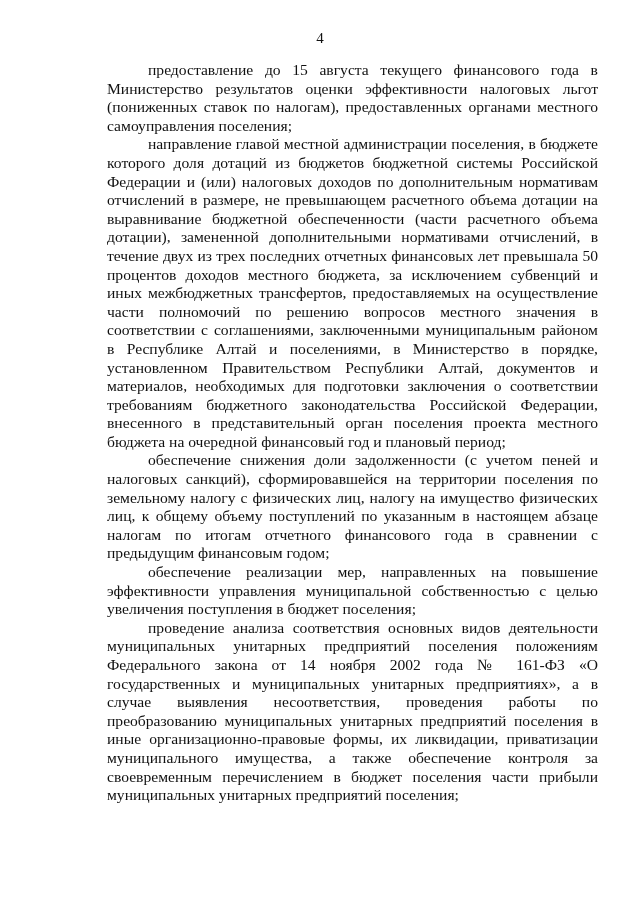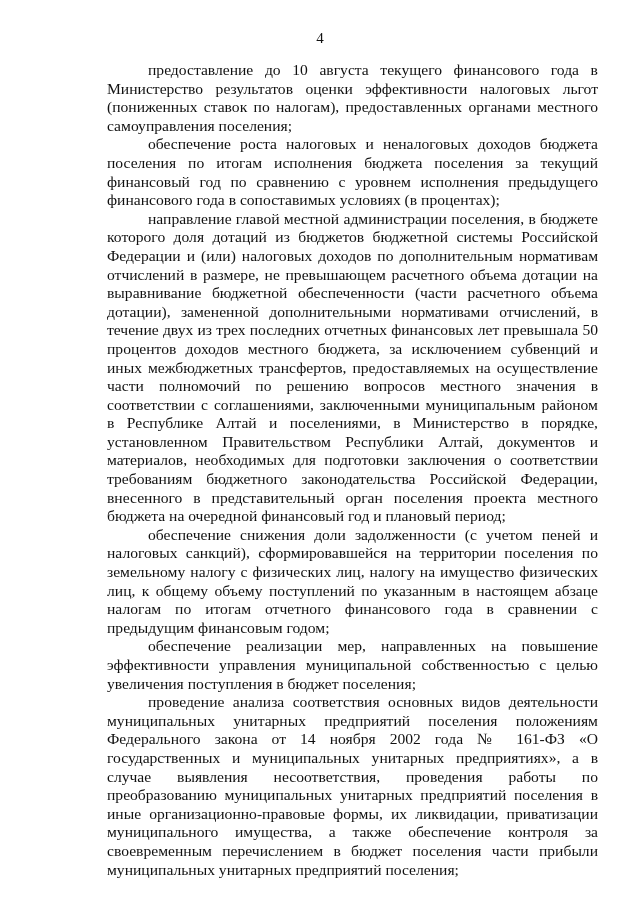--- a/index.html
+++ b/index.html
@@ -38,19 +38,18 @@
       text-indent: 41px;
       hyphens: none;
     }
   </style>
 </head>
 <body>
 
 <div class="page-number">4</div>
 
 <div class="body-text">
-  <p class="para">предоставление до 10 августа текущего финансового года в Министерство результатов оценки эффективности налоговых льгот (пониженных ставок по налогам), предоставленных органами местного самоуправления поселения;</p>
-  <p class="para">обеспечение роста налоговых и неналоговых доходов бюджета поселения по итогам исполнения бюджета поселения за текущий финансовый год по сравнению с уровнем исполнения предыдущего финансового года в сопоставимых условиях (в процентах);</p>
+  <p class="para">предоставление до 15 августа текущего финансового года в Министерство результатов оценки эффективности налоговых льгот (пониженных ставок по налогам), предоставленных органами местного самоуправления поселения;</p>
   <p class="para">направление главой местной администрации поселения, в бюджете которого доля дотаций из бюджетов бюджетной системы Российской Федерации и (или) налоговых доходов по дополнительным нормативам отчислений в размере, не превышающем расчетного объема дотации на выравнивание бюджетной обеспеченности (части расчетного объема дотации), замененной дополнительными нормативами отчислений, в течение двух из трех последних отчетных финансовых лет превышала 50 процентов доходов местного бюджета, за исключением субвенций и иных межбюджетных трансфертов, предоставляемых на осуществление части полномочий по решению вопросов местного значения в соответствии с соглашениями, заключенными муниципальным районом в Республике Алтай и поселениями, в Министерство в порядке, установленном Правительством Республики Алтай, документов и материалов, необходимых для подготовки заключения о соответствии требованиям бюджетного законодательства Российской Федерации, внесенного в представительный орган поселения проекта местного бюджета на очередной финансовый год и плановый период;</p>
   <p class="para">обеспечение снижения доли задолженности (с учетом пеней и налоговых санкций), сформировавшейся на территории поселения по земельному налогу с физических лиц, налогу на имущество физических лиц, к общему объему поступлений по указанным в настоящем абзаце налогам по итогам отчетного финансового года в сравнении с предыдущим финансовым годом;</p>
   <p class="para">обеспечение реализации мер, направленных на повышение эффективности управления муниципальной собственностью с целью увеличения поступления в бюджет поселения;</p>
   <p class="para">проведение анализа соответствия основных видов деятельности муниципальных унитарных предприятий поселения положениям Федерального закона от 14 ноября 2002 года № 161-ФЗ «О государственных и муниципальных унитарных предприятиях», а в случае выявления несоответствия, проведения работы по преобразованию муниципальных унитарных предприятий поселения в иные организационно-правовые формы, их ликвидации, приватизации муниципального имущества, а также обеспечение контроля за своевременным перечислением в бюджет поселения части прибыли муниципальных унитарных предприятий поселения;</p>
 </div>
 
 </body></html>

